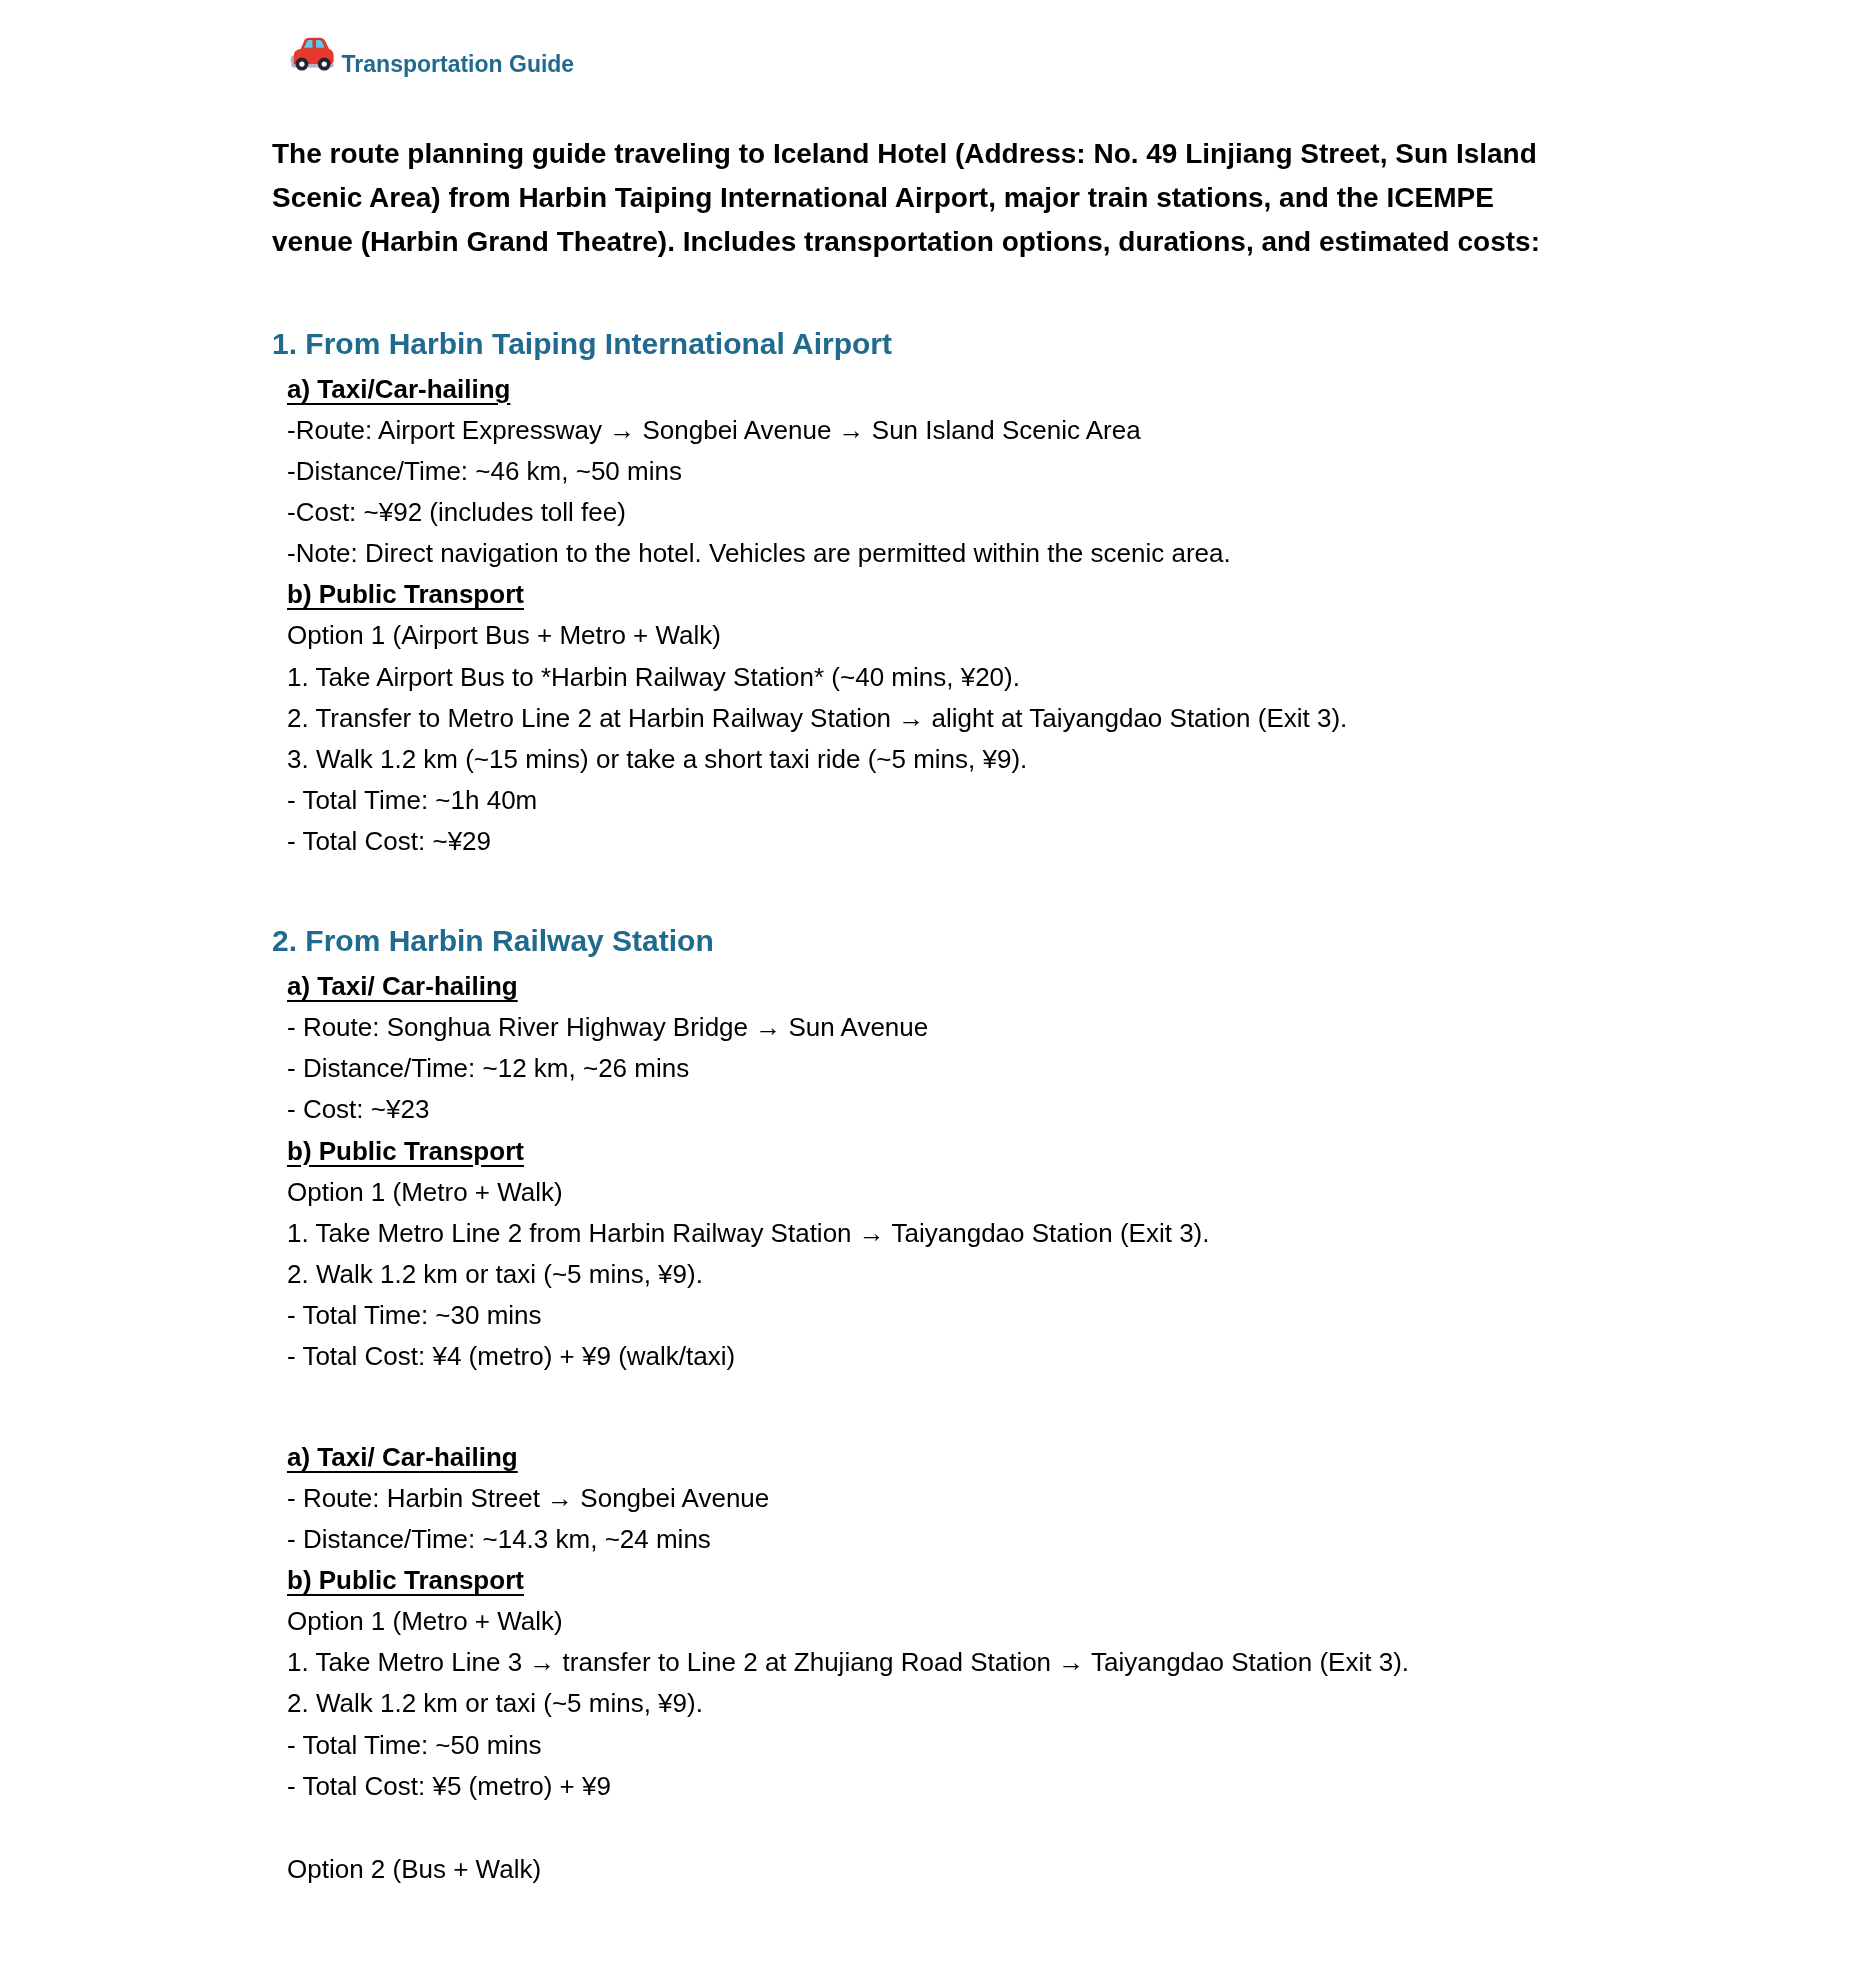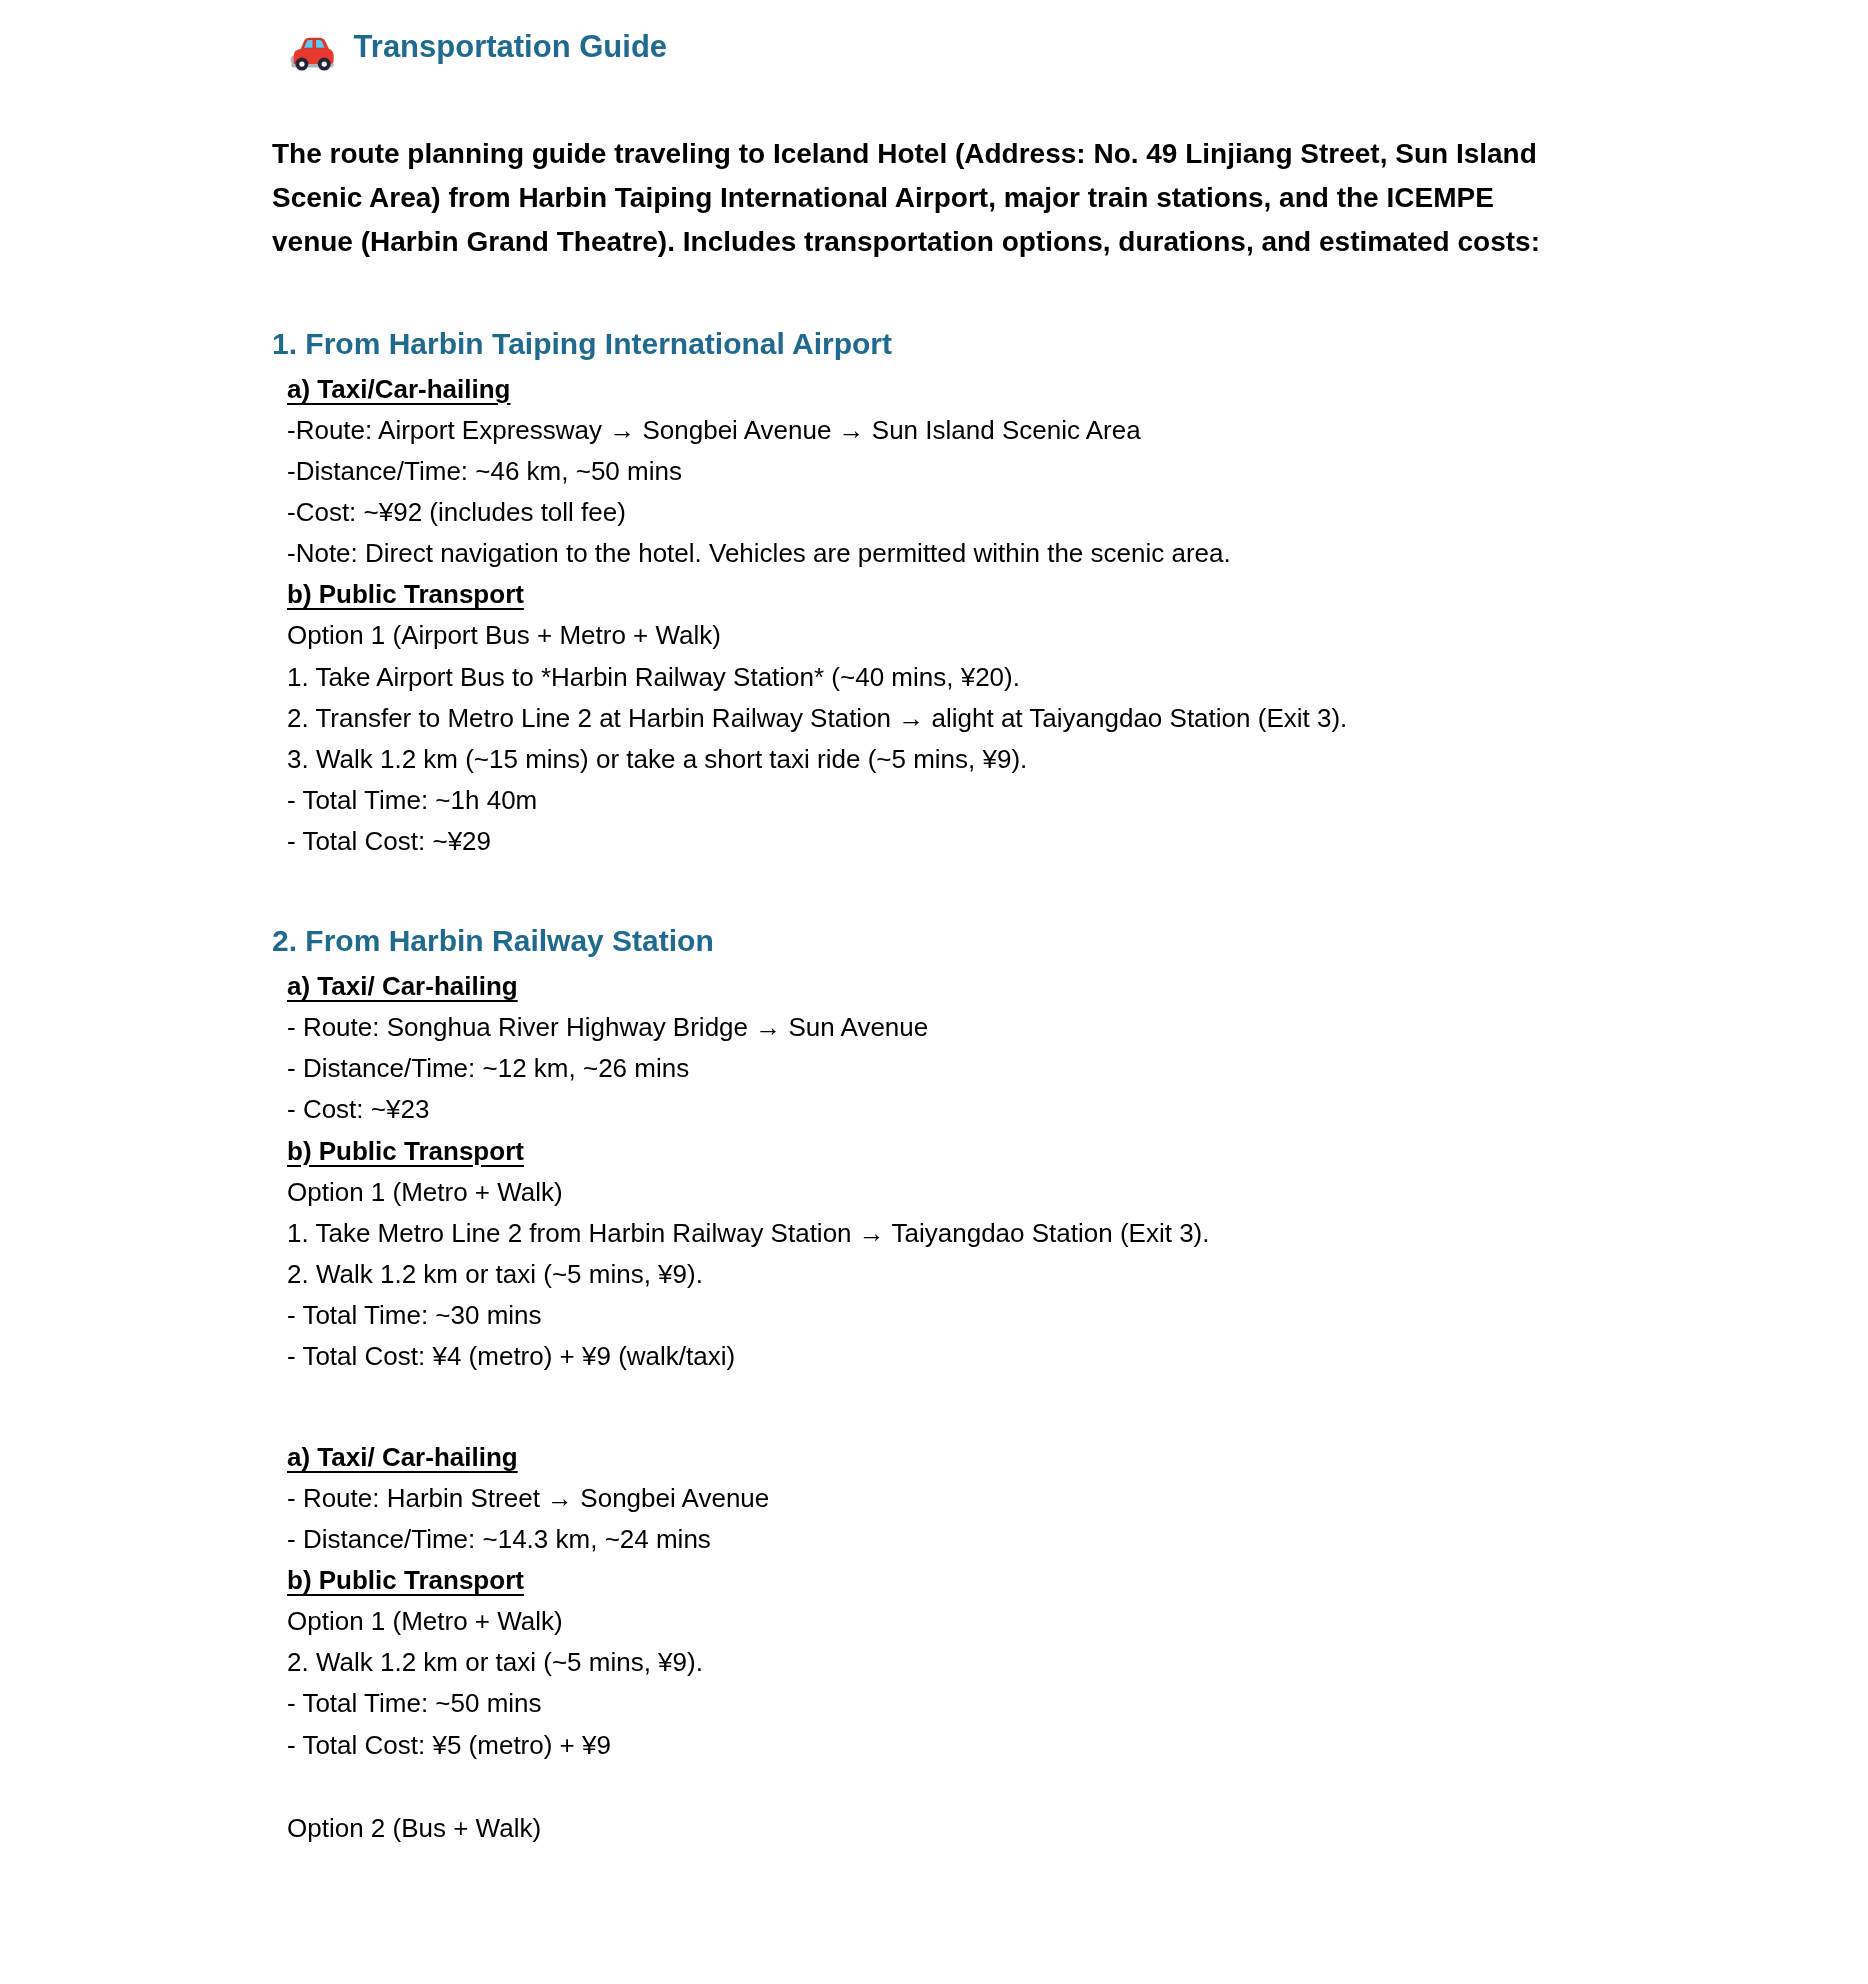--- a/index.html
+++ b/index.html
@@ -16,23 +16,23 @@
     color:var(--text-color);
   }
   .page{
     width:1869px;
     min-height:1985px;
     padding:30px 0 14.7px 272px;
   }
   .doc-title{
     margin:0 0 0 16.6px;
     display:flex;
-    align-items:flex-start;
-    gap:18px;
-    font-size:31px;
+    align-items:flex-end;
+    gap:6px;
+    font-size:23px;
     font-weight:bold;
     color:var(--heading-color);
     line-height:1.1;
   }
   .car-icon{
     display:inline-flex;
     width:47px;
     height:47px;
     flex:0 0 auto;
   }
@@ -134,20 +134,21 @@
           <p class="line">- Total Cost: ¥4 (metro) + ¥9 (walk/taxi)</p>
         </div>
       </section>
       <section class="section">
         <div class="sec-body">
           <p class="subheading">a) Taxi/ Car-hailing</p>
           <p class="line">- Route: Harbin Street → Songbei Avenue</p>
           <p class="line">- Distance/Time: ~14.3 km, ~24 mins</p>
           <p class="subheading">b) Public Transport</p>
           <p class="line">Option 1 (Metro + Walk)</p>
+          <p class="line">1. Take Metro Line 3 → transfer to Line 2 at Zhujiang Road Station → Taiyangdao Station (Exit 3).</p>
           <p class="line">2. Walk 1.2 km or taxi (~5 mins, ¥9).</p>
           <p class="line">- Total Time: ~50 mins</p>
           <p class="line">- Total Cost: ¥5 (metro) + ¥9</p>
           <div class="spacer"></div>
           <p class="line">Option 2 (Bus + Walk)</p>
         </div>
       </section>
     </main>
 
 </div>

